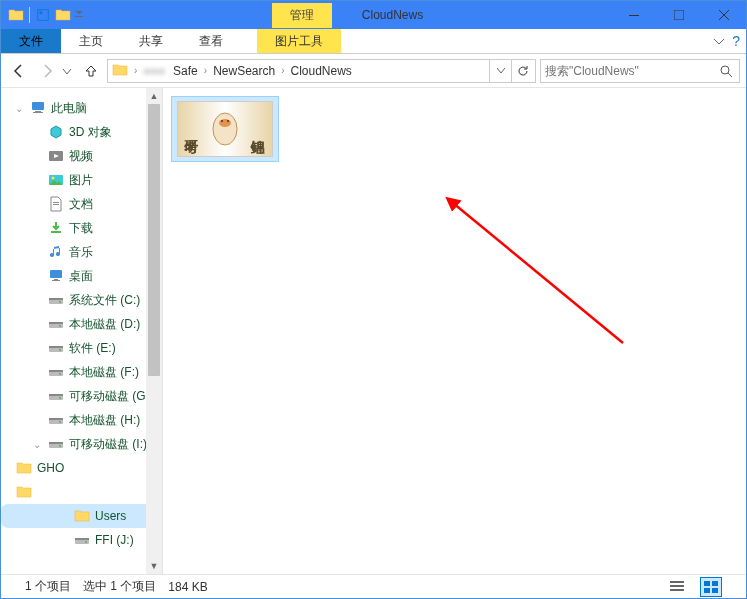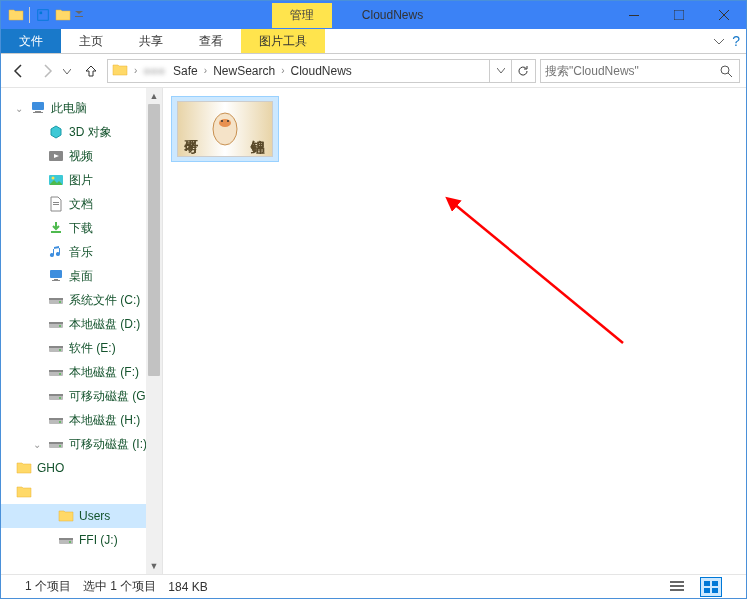--- a/index.html
+++ b/index.html
@@ -13,22 +13,22 @@
     .qat-dropdown { width: 10px; height: 16px; display:flex; align-items:center; justify-content:center;}
     .titlebar-center { flex:1; display:flex; align-items:center; justify-content:center; gap:30px; }
     .contextual-tab-label { background:#ffe44d; padding: 4px 18px; color:#444; font-size:12px; }
     .title-text { color:#333; font-size:12px; }
     .win-controls { display:flex; }
     .win-btn { width:45px; height:28px; display:flex; align-items:center; justify-content:center; }
     
     
     .ribbon { height: 25px; display:flex; align-items:stretch; border-bottom:1px solid #ccc; }
     .tab { padding: 0 18px; display:flex; align-items:center; color:#333; font-size:12px; cursor:pointer; }
-    .tab.file { background:#1979ca; color:#ffffff; }
-    .tab.contextual { background:#ffe44d; }
+    .tab.file { background:#1979ca; color:#000000; }
+    .tab.contextual { background:#ffe44d;margin-left:16px; }
     .ribbon-spacer { flex:1; }
     .ribbon-right { display:flex; align-items:center; padding-right:6px; gap:4px;}
     .help-icon { color:#1979ca; font-size:14px; }
     .ribbon-chevron { width:18px; height:18px; display:flex;align-items:center;justify-content:center;}
     
     
     .addressbar { height:34px; display:flex; align-items:center; gap:4px; padding:0 6px; border-bottom:1px solid #e5e5e5; }
     .nav-btn { width:24px; height:24px; display:flex;align-items:center;justify-content:center; color:#888; }
     .nav-btn.active { color:#333; }
     .nav-dropdown { width:12px; color:#999; }
@@ -46,21 +46,21 @@
     
     
     .body { flex:1; display:flex; overflow:hidden; }
     
     
     .navpane { width:162px; border-right:1px solid #e5e5e5; overflow-y:auto; padding-top:8px; position:relative;}
     .tree-item { display:flex; align-items:center; height:24px; padding-left:14px; gap:4px; white-space:nowrap;}
     .tree-item.selected { background:#cce8ff; }
     .tree-item.indent1 { padding-left:32px; }
     .tree-item.indent2 { }
-    .tree-item.indent2.nested { padding-left:56px; }
+    .tree-item.indent2.nested { padding-left:72px;border-radius:7px; }
     .tree-chevron { width:10px; color:#999; font-size:10px; }
     .tree-icon { width:18px; height:18px; display:inline-flex;align-items:center;justify-content:center;}
     .tree-label { color:#14532d; }
     .tree-label.blurred { filter:blur(2px); }
     .vscroll { position:absolute; right:0; top:0; bottom:0; width:16px; background:#f0f0f0; display:flex;flex-direction:column;}
     .vscroll-btn { height:16px; display:flex;align-items:center;justify-content:center;font-size:9px;color:#666;}
     .vscroll-track { flex:1; position:relative;}
     .vscroll-thumb { position:absolute; left:2px; right:2px; top:0; height:60%; background:#c2c2c2; border-radius:1px;}
     
     

